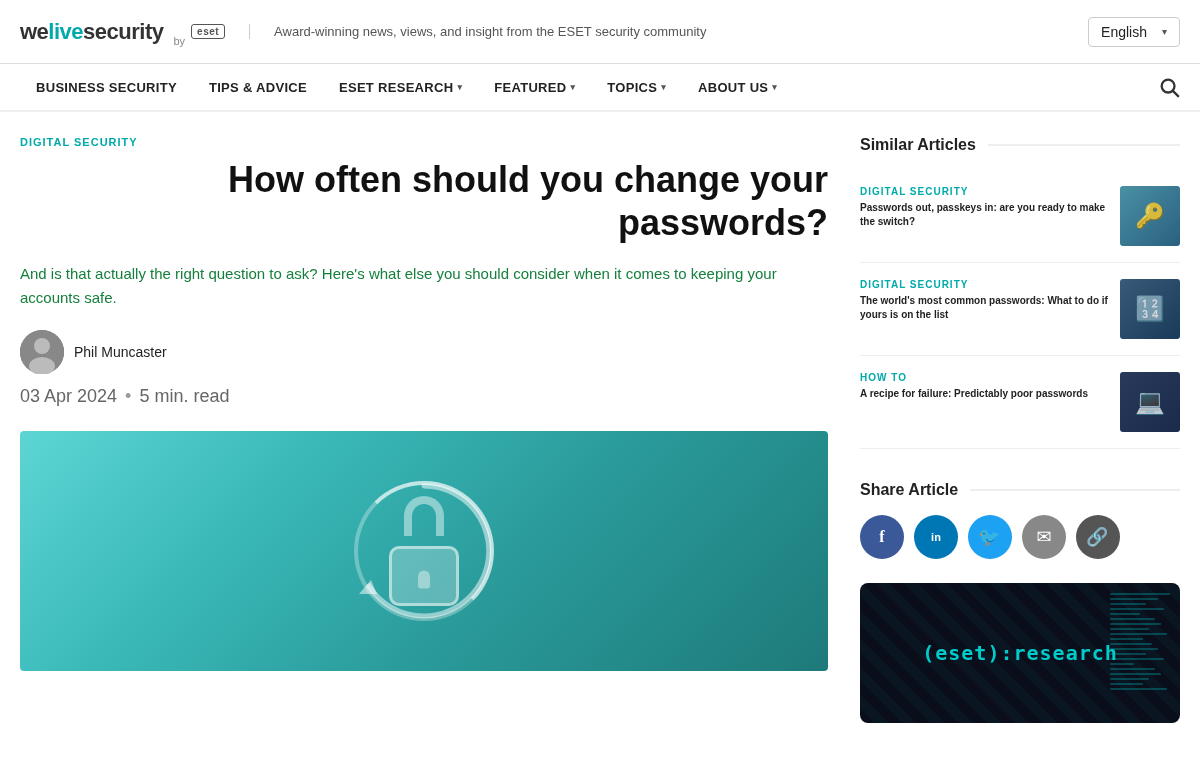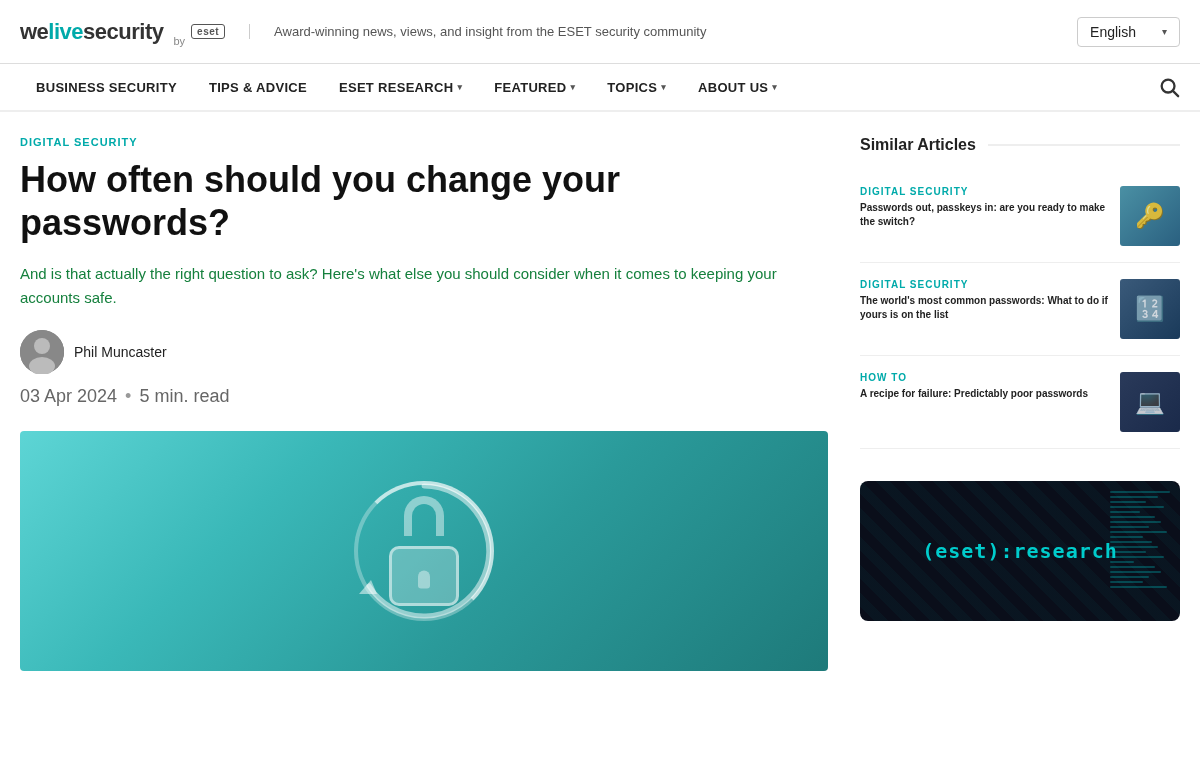--- a/index.html
+++ b/index.html
@@ -50,21 +50,21 @@
       color: #555;
       border-left: 1px solid #ccc;
       padding-left: 24px;
     }
     .lang-selector {
       display: flex;
       align-items: center;
       border: 1px solid #ccc;
       border-radius: 4px;
       padding: 6px 12px;
-      gap: 26px;
+      gap: 15px;
       cursor: pointer;
       background: #fff;
       font-size: 14px;
     }
     .lang-selector .chevron { font-size: 10px; color: #555; }
 
     
     .nav {
       display: flex;
       align-items: center;
@@ -125,20 +125,21 @@
       text-transform: uppercase;
       letter-spacing: 1px;
       margin-bottom: 10px;
     }
     .article-title {
       font-size: 36px;
       font-weight: 700;
       color: #111;
       line-height: 1.2;
       margin-bottom: 18px;
+      text-align: right;
     }
     .article-subtitle {
       font-size: 15px;
       color: #15803d;
       line-height: 1.6;
       margin-bottom: 20px;
     }
     .author-row {
       display: flex;
       align-items: center;
@@ -499,20 +500,40 @@
         <div class="similar-article-content">
           <div class="similar-article-cat">HOW TO</div>
           <div class="similar-article-title">A recipe for failure: Predictably poor passwords</div>
         </div>
         <div class="similar-article-thumb thumb-recipe">
           <span class="thumb-icon">💻</span>
         </div>
       </div>
     </div>
 
+    <div class="share-article">
+      <div class="sidebar-section-title">Share Article</div>
+      <div class="share-icons">
+        <button class="share-icon-btn share-facebook">
+          <span style="font-weight:bold;font-family:serif;font-size:16px;">f</span>
+        </button>
+        <button class="share-icon-btn share-linkedin">
+          <span style="font-size:11px;font-weight:bold;">in</span>
+        </button>
+        <button class="share-icon-btn share-twitter">
+          <span>🐦</span>
+        </button>
+        <button class="share-icon-btn share-email">
+          <span>✉</span>
+        </button>
+        <button class="share-icon-btn share-link">
+          <span>🔗</span>
+        </button>
+      </div>
+    </div>
 
     <div class="eset-research-banner">
       <div class="eset-research-lines">
         <div class="eset-line" style="width:100%"></div>
         <div class="eset-line" style="width:80%"></div>
         <div class="eset-line" style="width:60%"></div>
         <div class="eset-line" style="width:90%"></div>
         <div class="eset-line" style="width:50%"></div>
         <div class="eset-line" style="width:75%"></div>
         <div class="eset-line" style="width:85%"></div>

